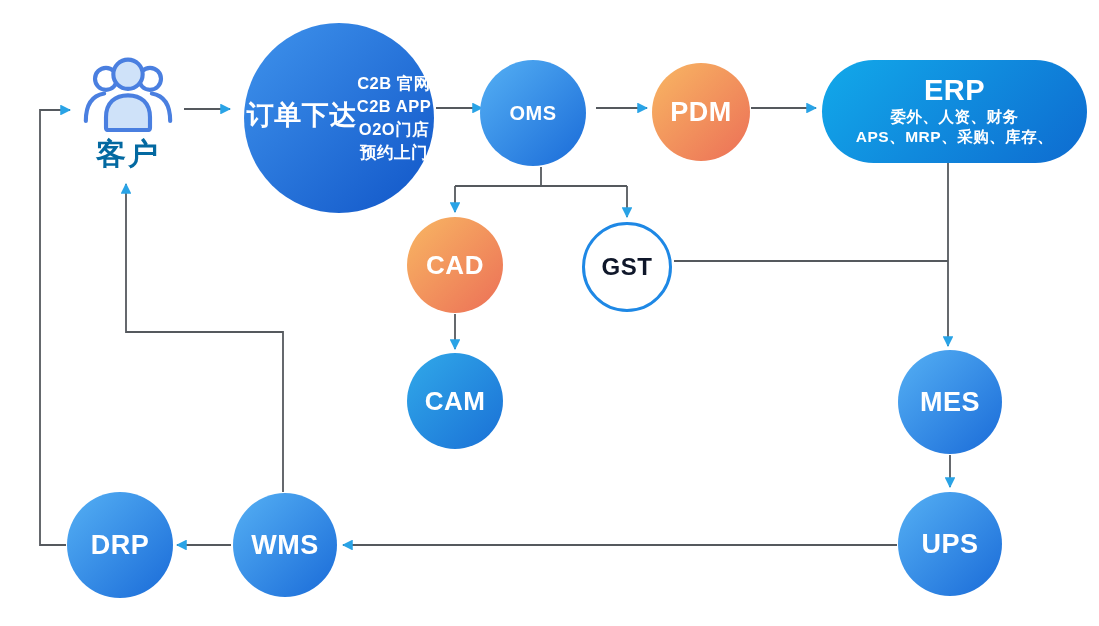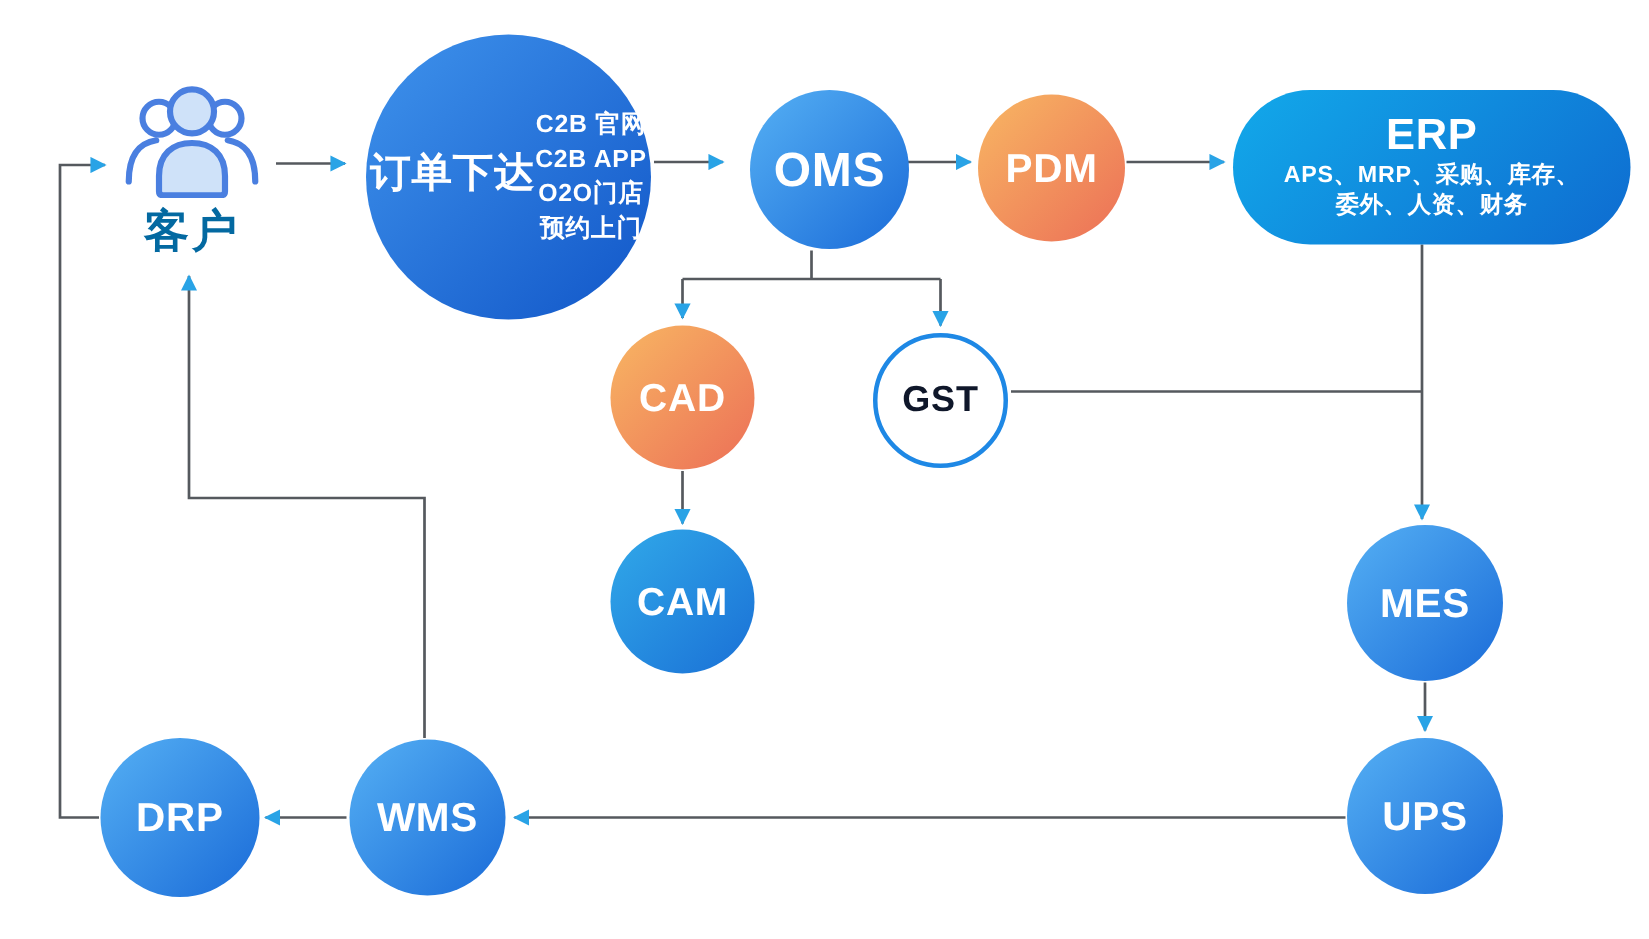--- a/index.html
+++ b/index.html
@@ -15,21 +15,21 @@
   }
   .blue-grad{background:linear-gradient(135deg,#55b0f4 0%,#1a6bd8 100%);}
   .cyan-grad{background:linear-gradient(135deg,#31a9e9 0%,#1a70d6 100%);}
   .orange-grad{background:linear-gradient(135deg,#f8b763 0%,#ec6f57 100%);align-items:center;}
   .deep-blue-grad{background:linear-gradient(135deg,#3f93ec 0%,#1156c8 100%);}
   .erp-grad{background:linear-gradient(135deg,#12a9ea 0%,#0e6bd0 100%);}
 
   .n-order{left:244px;top:23px;width:190px;height:190px;flex-direction:row;}
   .order-title{font-size:27px;margin-bottom:6px;}
   .order-lines{font-size:16.5px;line-height:1.4;}
-  .n-oms{left:500px;top:60px;width:106px;height:106px;font-size:32px;}
+  .n-oms{left:480px;top:60px;width:106px;height:106px;font-size:20px;}
   .n-pdm{left:652px;top:63px;width:98px;height:98px;font-size:27px;}
   .n-erp{
     left:822px;top:60px;width:265px;height:103px;border-radius:52px;
     flex-direction:column;
     align-items:center;
   }
   .erp-title{font-size:29px;line-height:1.1;}
   .erp-sub{font-size:15.5px;line-height:1.35;}
   .n-cad{left:407px;top:217px;width:96px;height:96px;font-size:26px;}
   .n-gst{
@@ -111,22 +111,22 @@
     <span>OMS</span>
   </div>
 
   <div class="node orange-grad n-pdm">
     <span>PDM</span>
   </div>
 
   <div class="node erp-grad n-erp">
     <div class="erp-title">ERP</div>
     <div class="erp-sub">
+      <div>委外、人资、财务</div>
       <div>APS、MRP、采购、库存、</div>
-      <div>委外、人资、财务</div>
     </div>
   </div>
 
   <div class="node orange-grad n-cad">
     <span>CAD</span>
   </div>
 
   <div class="node n-gst">
     <span>GST</span>
   </div>

